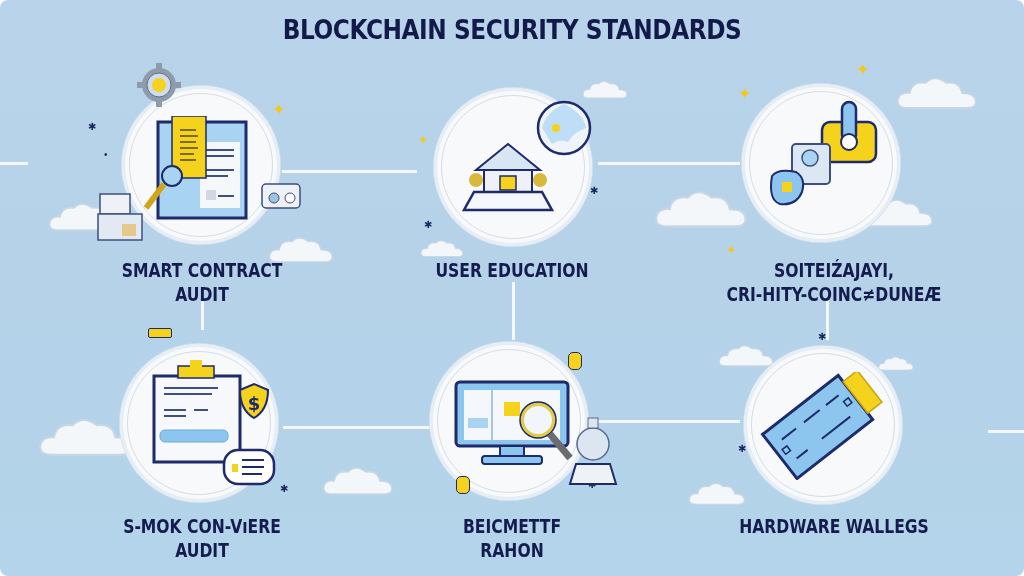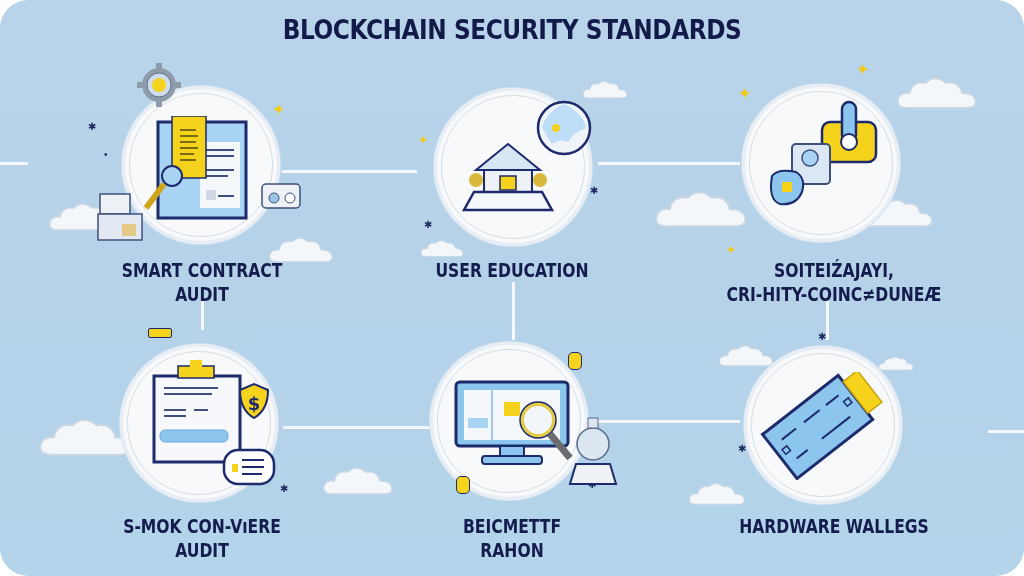--- a/index.html
+++ b/index.html
@@ -4,21 +4,21 @@
   <style>
     html, body { margin: 0; padding: 0; }
     body {
       width: 1024px; height: 576px; overflow: hidden;
       background: #ffffff;
       font-family: "Liberation Sans", sans-serif;
     }
     .canvas {
       position: absolute; left: 0; top: 0;
       width: 1024px; height: 576px;
-      border-radius: 28px;
+      border-radius: 8px;
       background: linear-gradient(180deg, #b9d4ea 0%, #b5d2e9 50%, #b3d4ea 100%);
       overflow: hidden;
     }
     .title {
       position: absolute; left: 0; top: 14px; width: 1024px;
       text-align: center;
       font-family: "DejaVu Sans", sans-serif;
       font-weight: bold; font-size: 27px; letter-spacing: -0.5px;
       color: #121a4a;
       transform: scaleX(0.86);

